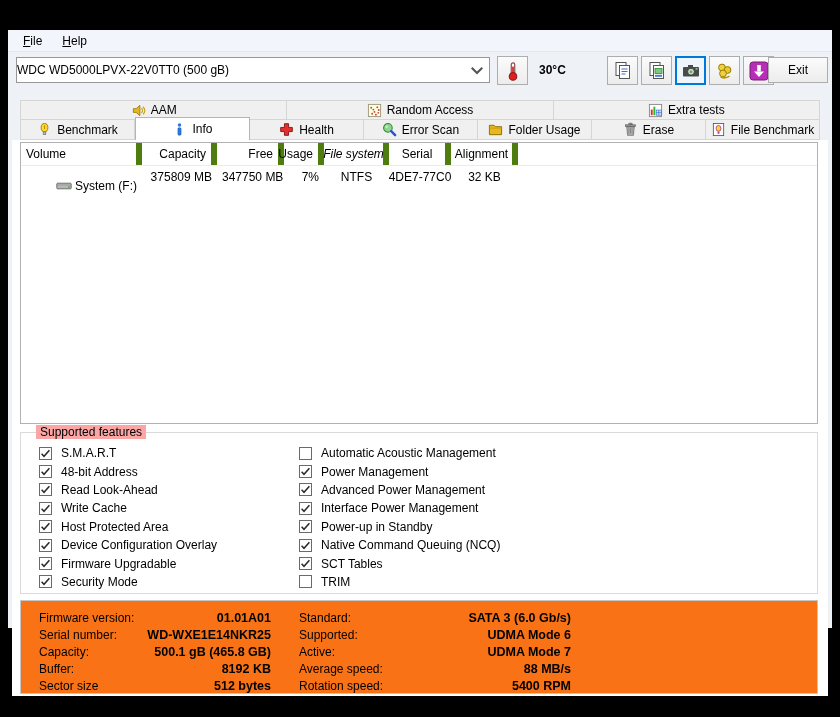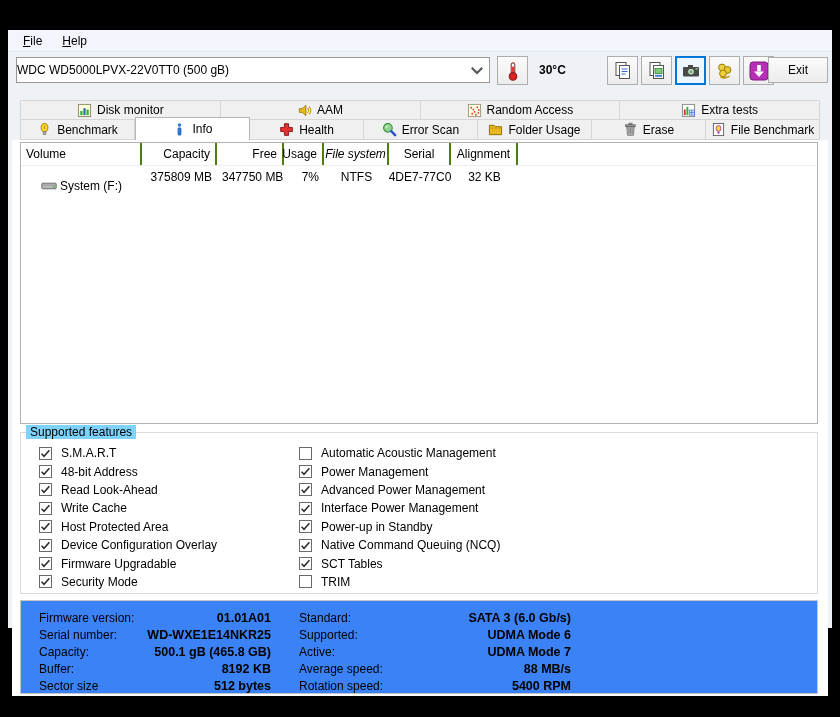--- a/index.html
+++ b/index.html
@@ -29,32 +29,32 @@
   .tab{flex:1;display:flex;align-items:center;justify-content:center;gap:5px;background:#f0f0f0;
     border:1px solid #d5d5d5;border-left-width:0;position:relative;white-space:nowrap}
   .tab:first-child{border-left-width:1px}
   .tab-row2 .tab{border-top-width:0}
   .tab.active{background:#fff;border:1px solid #b5b5b5;border-bottom:none;margin-top:-3px;height:23px;z-index:3}
   
   .page{position:absolute;left:4px;top:110px;width:816px;height:556px;background:#fff}
   
   .vol-panel{position:absolute;left:12px;top:112px;width:798px;height:282px;background:#fff;border:1px solid #b2b2b2}
   .vol-header{display:flex;height:23px;border-bottom:1px solid #ececec}
-  .vh-cell{display:flex;align-items:center;border-right:2px solid #4d7c0f;padding:0 5px;white-space:nowrap}
+  .vh-cell{display:flex;align-items:center;border-right:6px solid #4d7c0f;padding:0 5px;white-space:nowrap}
   .vol-row{display:flex;height:20px;align-items:center;margin-top:1px}
   .vr-cell{display:flex;align-items:center;gap:3px;padding:0 5px;white-space:nowrap}
   
   .groupbox{position:absolute;left:12px;top:402px;width:798px;height:162px;border:1px solid #dadada;background:#fff}
-  .groupbox-title{position:absolute;top:-8px;left:5px;background:#7dd3fc;padding:0 4px}
+  .groupbox-title{position:absolute;top:-8px;left:15px;background:#fca5a5;padding:0 4px}
   .feat-col{position:absolute;top:11px}
   .feat-col.left{left:18px}.feat-col.right{left:278px}
   .feat-row{height:18.4px;display:flex;align-items:center;gap:9px}
   .checkbox{width:13px;height:13px;flex:none;display:inline-flex}
   
-  .info-panel{position:absolute;left:12px;top:570px;width:798px;height:94px;border:1px solid #c6c6c6;background:#3b82f6}
+  .info-panel{position:absolute;left:12px;top:570px;width:798px;height:94px;border:1px solid #c6c6c6;background:#f97316}
   .info-col{position:absolute;top:8px}
   .info-col.left{left:18px;width:232px}.info-col.right{left:278px;width:272px}
   .info-row{display:flex;height:17px;align-items:center}
   .info-value{flex:1;text-align:right;font-weight:bold;font-size:12.5px}
   .icon{display:inline-flex}
   .icon svg{width:100%;height:100%;display:block}
   u{text-decoration:underline}
 </style>
 </head>
 <body>
@@ -135,31 +135,20 @@
             <path d="M5 10.5h10L10 16z" fill="#fff"></path>
           </svg>
         </span>
       </div>
     </div>
 
   <div class="exit-btn">Exit</div>
 
   <div class="tabstrip">
     <div class="tab-row tab-row1" id="tabs-row1">
-        <div class="tab">
-          <span class="icon" style="height: 15px; width: 15px;">
-            <svg viewBox="0 0 16 16">
-              <rect x="1.5" y="1.5" width="13" height="13" fill="#ffffd9" stroke="#8a8a66"></rect>
-              <rect x="3.5" y="8.5" width="2.4" height="4.5" fill="#2db52d"></rect>
-              <rect x="6.8" y="5.5" width="2.4" height="7.5" fill="#2d6ab5"></rect>
-              <rect x="10.1" y="7" width="2.4" height="6" fill="#2db52d"></rect>
-            </svg>
-          </span>
-          <span class="tab-label">Disk monitor</span>
-        </div>
         <div class="tab">
           <span class="icon" style="height: 15px; width: 15px;">
             <svg viewBox="0 0 16 16">
               <path d="M2.5 6h3l4-3.5v11L5.5 10h-3z" fill="#e8b818" stroke="#8a6d00" stroke-width="0.8"></path>
               <path d="M11 5.5q2.8 2.5 0 5M12.8 4q4 4 0 8" fill="none" stroke="#caa00a" stroke-width="1.2"></path>
             </svg>
           </span>
           <span class="tab-label">AAM</span>
         </div>
         <div class="tab">
@@ -285,21 +274,21 @@
         </div>
         <div class="vh-cell" style="width: 62px; justify-content: center;">
           <span>Serial</span>
         </div>
         <div class="vh-cell" style="width: 67px; justify-content: center;">
           <span>Alignment</span>
         </div>
       </div>
     <div id="vol-body">
         <div class="vol-row">
-          <div class="vr-cell" style="width: 121px; justify-content: center; margin-top: 18px;">
+          <div class="vr-cell" style="width: 121px; justify-content: flex-end; margin-top: 18px;">
             <span class="icon" style="height: 16px; width: 16px;">
               <svg viewBox="0 0 16 16">
                 <rect x="0.8" y="5.2" width="14.4" height="5.6" rx="0.8" fill="#b8b8b8" stroke="#555" stroke-width="0.8"></rect>
                 <path d="M0.8 7h14.4" stroke="#8a8a8a" stroke-width="0.6"></path>
                 <circle cx="13" cy="9" r="0.9" fill="#30c030"></circle>
               </svg>
             </span>
             <span>System (F:)</span>
           </div>
           <div class="vr-cell" style="width: 75px; justify-content: flex-end;">

